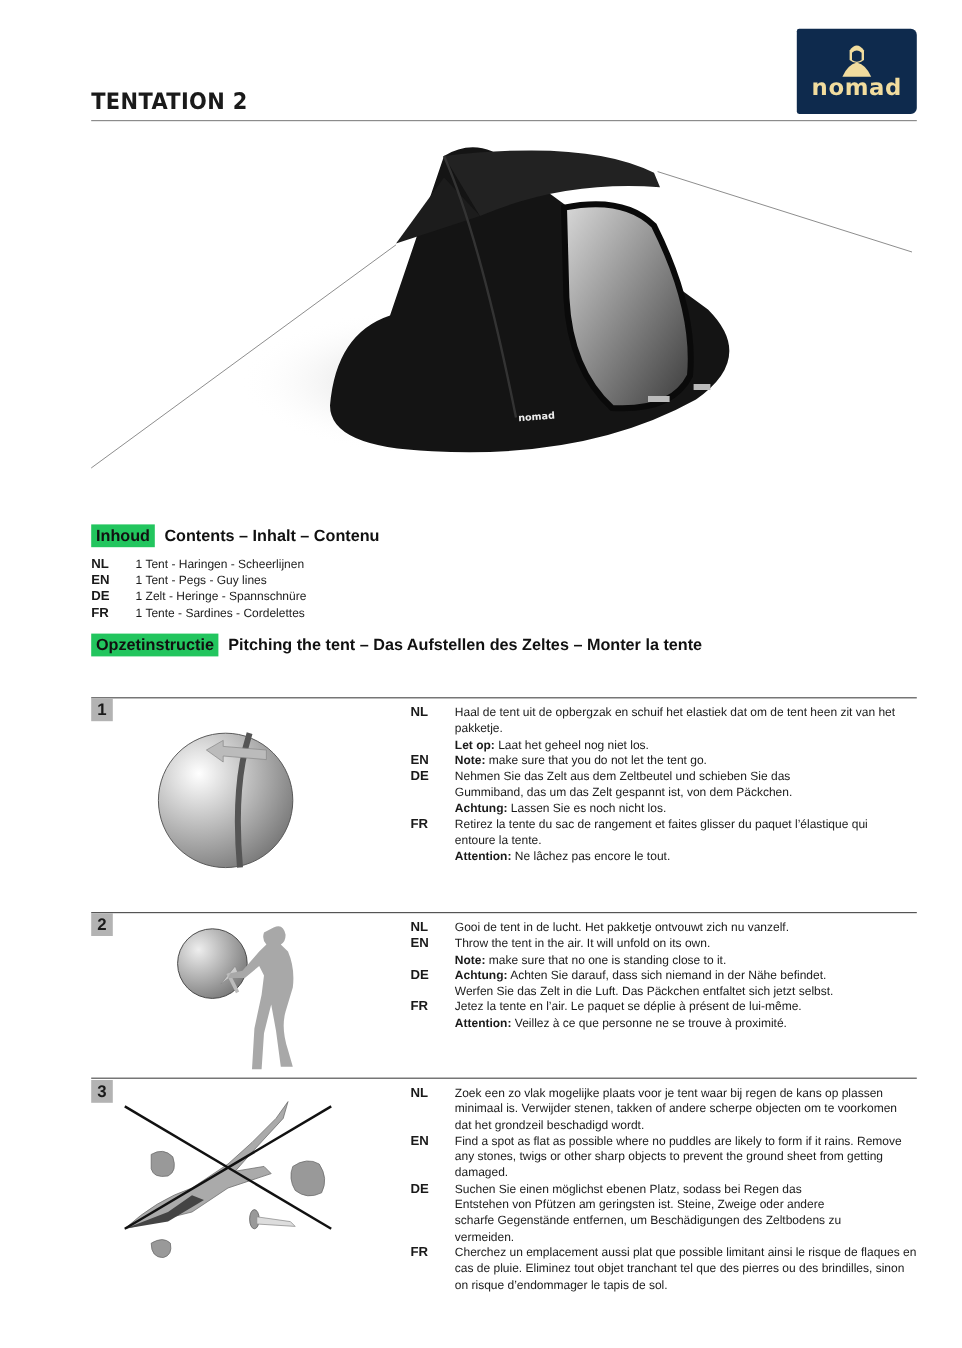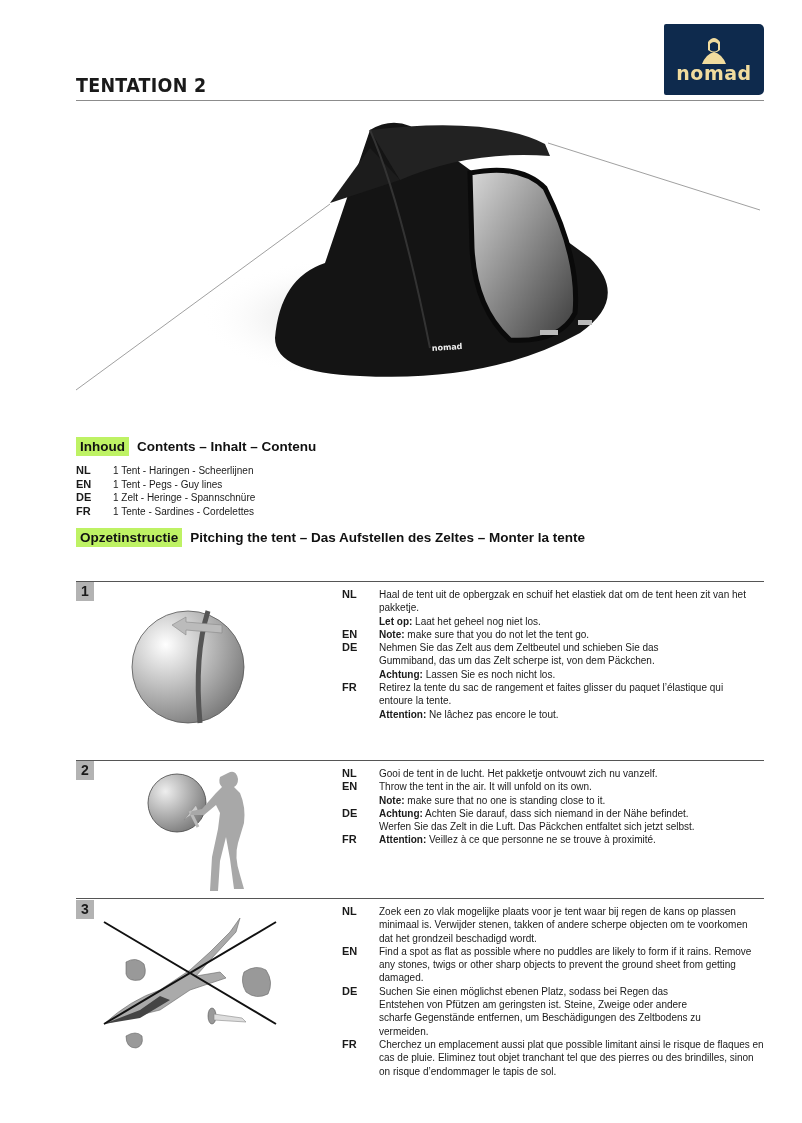--- a/index.html
+++ b/index.html
@@ -7,21 +7,21 @@
          font-family: "Liberation Sans", "DejaVu Sans", sans-serif; color: #1a1a1a; }
   .abs { position: absolute; }
   .title { left: 76px; top: 74px; font-size: 19px; font-weight: 900; letter-spacing: 0.3px;
            font-family: "DejaVu Sans", sans-serif; transform: scaleX(0.92); transform-origin: left; }
   .title-rule { left: 76px; top: 100px; width: 688px; height: 1px; background: #8c8c8c; }
   .logo { left: 664px; top: 24px; width: 100px; height: 71px; background: #0e2a4d; border-radius: 2px 5px 5px 2px; }
   .logo-text { position: absolute; left: 0; right: 0; top: 38px; text-align: center; color: #f1dc9e;
                font-weight: bold; font-size: 19px; letter-spacing: 0.5px; font-family: "DejaVu Sans", sans-serif; }
   .hero { left: 70px; top: 108px; width: 700px; height: 300px; }
   .section-head { display: flex; align-items: center; gap: 8px; }
-  .tag { background: #bef264; color: #111; font-weight: bold; font-size: 13.5px; padding: 2px 4px 2px 4px; }
+  .tag { background: #22c55e; color: #111; font-weight: bold; font-size: 13.5px; padding: 2px 4px 2px 4px; }
   .sec-title { font-weight: bold; font-size: 13.5px; color: #111; }
   .contents { left: 76px; top: 464px; font-size: 10px; line-height: 13.5px; }
   .contents .row { display: flex; }
   .lang { width: 37px; font-weight: bold; font-size: 11px; }
   .step-rule { left: 76px; width: 688px; height: 1px; background: #555; }
   .step-num { left: 76px; width: 18px; height: 19px; background: #b3b3b3; font-weight: bold; font-size: 14px;
               text-align: center; line-height: 19px; }
   .instr { left: 342px; width: 422px; font-size: 10px; line-height: 13.3px; }
   .instr .row { display: flex; }
   .instr .lang { width: 37px; flex: none; }
@@ -118,21 +118,21 @@
     </div>
   <div class="row">
       <span class="lang">EN</span>
       <div class="txt">
         <div><b>Note:</b><span> make sure that you do not let the tent go.</span></div>
       </div>
     </div>
   <div class="row">
       <span class="lang">DE</span>
       <div class="txt">
-        <div style="padding-right:60px">Nehmen Sie das Zelt aus dem Zeltbeutel und schieben Sie das Gummiband, das um das Zelt scherpe ist, von dem Päckchen.</div>
+        <div style="padding-right:60px">Nehmen Sie das Zelt aus dem Zeltbeutel und schieben Sie das Gummiband, das um das Zelt gespannt ist, von dem Päckchen.</div>
         <div><b>Achtung:</b><span> Lassen Sie es noch nicht los.</span></div>
       </div>
     </div>
   <div class="row">
       <span class="lang">FR</span>
       <div class="txt">
         <div style="padding-right:20px">Retirez la tente du sac de rangement et faites glisser du paquet l’élastique qui entoure la tente.</div>
         <div><b>Attention:</b><span> Ne lâchez pas encore le tout.</span></div>
       </div>
     </div>
@@ -169,20 +169,21 @@
   <div class="row">
       <span class="lang">DE</span>
       <div class="txt">
         <div><b>Achtung:</b><span> Achten Sie darauf, dass sich niemand in der Nähe befindet.</span></div>
         <div>Werfen Sie das Zelt in die Luft. Das Päckchen entfaltet sich jetzt selbst.</div>
       </div>
     </div>
   <div class="row">
       <span class="lang">FR</span>
       <div class="txt">
+        <div>Jetez la tente en l’air. Le paquet se déplie à présent de lui-même.</div>
         <div><b>Attention:</b><span> Veillez à ce que personne ne se trouve à proximité.</span></div>
       </div>
     </div>
 </div>
 
 <div class="abs step-rule" style="top:898px;"></div>
 <div class="abs step-num" style="top:900px;">3</div>
 <svg class="illus" style="left:100px; top:910px;" width="190" height="140">
   <path d="M4 114 Q30 90 60 80 L90 60 L110 42 L130 22 L140 8 L136 22 L112 48 L96 66 L120 62 L126 68 L90 80 L60 100 Z" fill="#aaa" stroke="#666" stroke-width="0.6"></path>
   <path d="M4 114 L40 100 L60 86 L70 90 L40 108 Z" fill="#444"></path>

